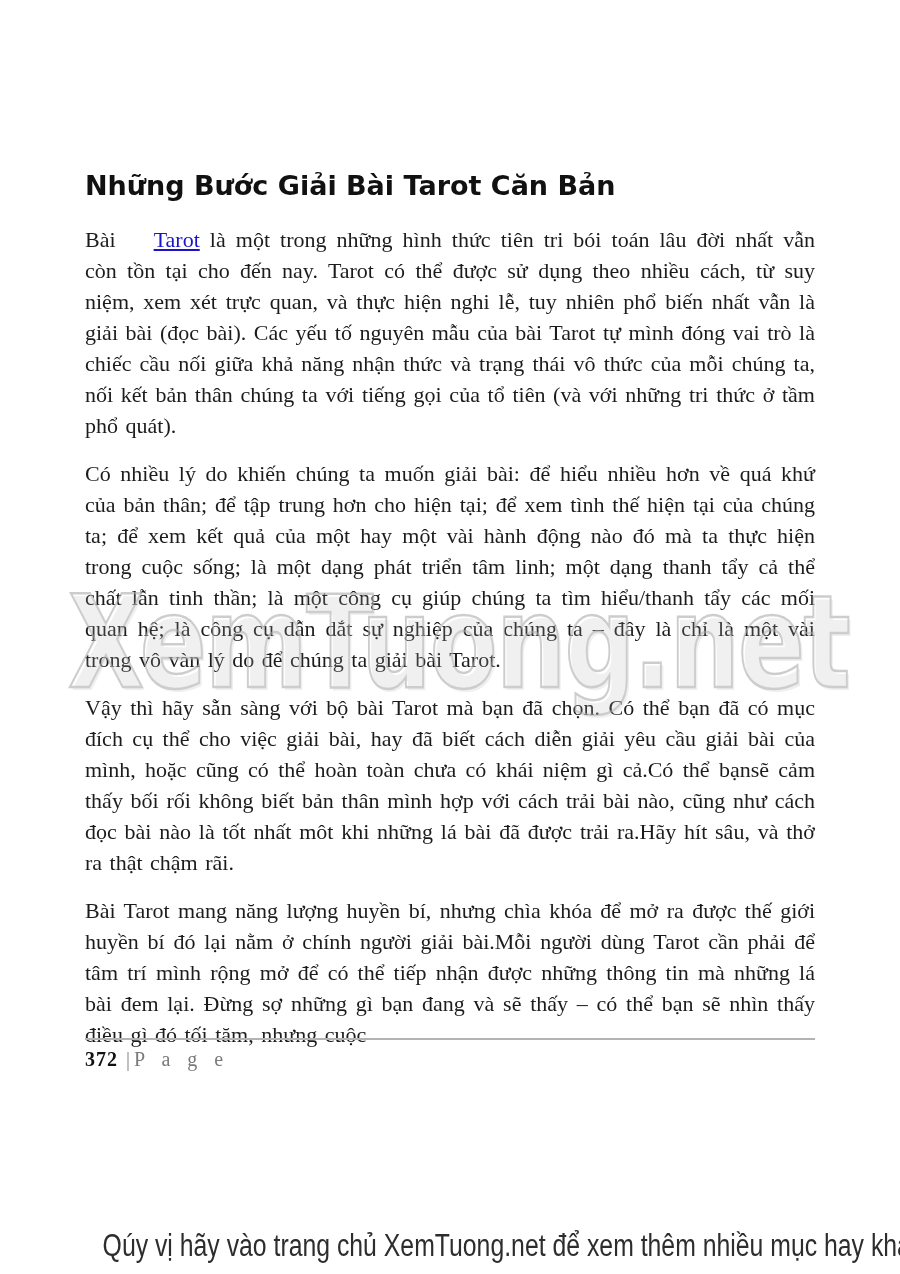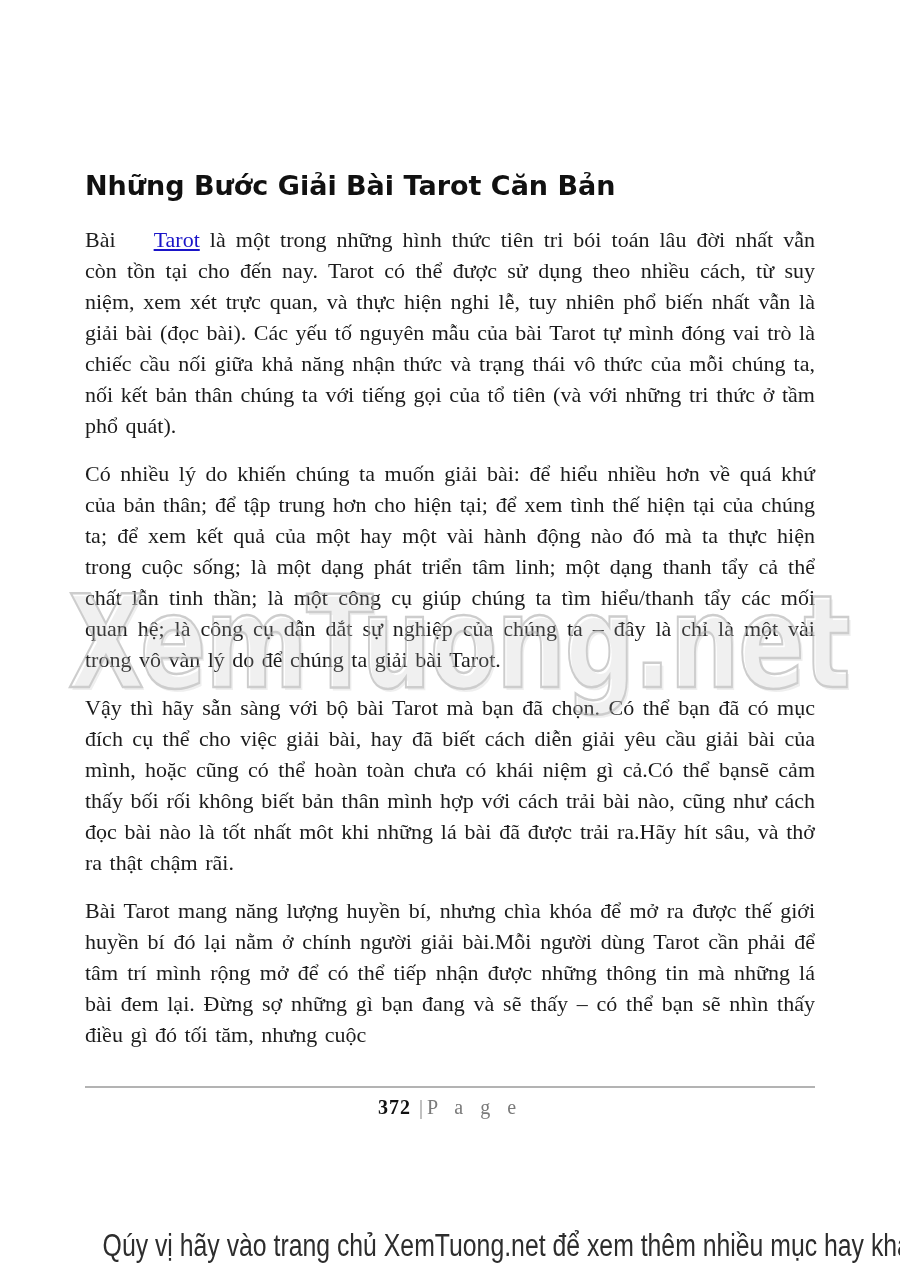--- a/index.html
+++ b/index.html
@@ -63,23 +63,22 @@
     letter-spacing:-2px;
     color:rgba(255,255,255,0.06);
     -webkit-text-stroke:2.5px var(--watermark);
     text-shadow:3px 3px 0 rgba(160,160,160,0.28);
     transform:scaleX(0.77);
     transform-origin:left top;
     opacity:0.62;
   }
   .footer{
     position:absolute;
-    left:85px;top:1086px;
+    left:85px;top:1038px;
     width:730px;
-    text-align:center;
   }
   .footer-rule{
     height:2px;
     background:var(--rule);
     margin-bottom:8px;
   }
   .pageno-line{
     font-size:20px;
     color:var(--muted);
   }

